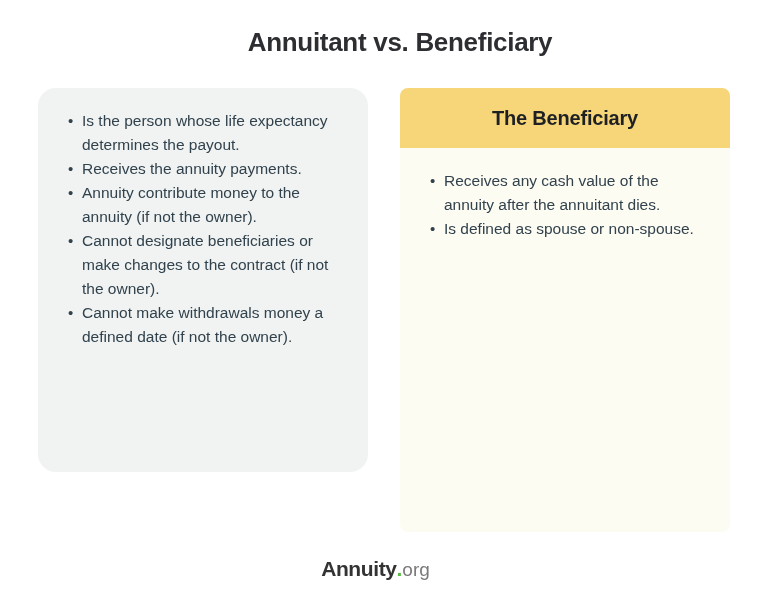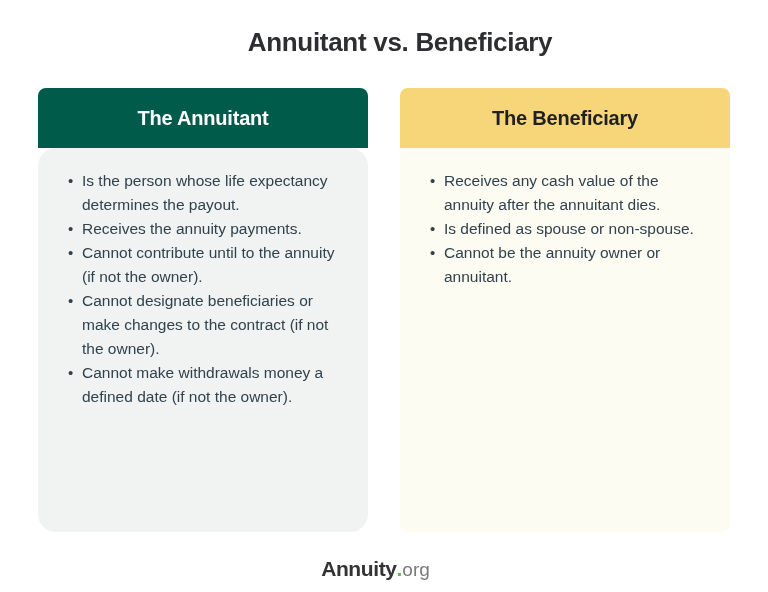--- a/index.html
+++ b/index.html
@@ -99,39 +99,37 @@
   }
 </style>
 </head>
 <body>
 
 <h1 class="page-title">Annuitant vs. Beneficiary</h1>
 
 <div class="columns">
 
   <div class="card card--annuitant">
-    <div class="card-header">The Annuitant</div>
     <div class="card-body">
       <ul class="bullet-list">
         <li>Is the person whose life expectancy determines the payout.</li>
         <li>Receives the annuity payments.</li>
-        <li>Cannot contribute until to the annuity (if not the owner).</li>
+        <li>Annuity contribute money to the annuity (if not the owner).</li>
         <li>Cannot designate beneficiaries or make changes to the contract (if not the owner).</li>
         <li>Cannot make withdrawals money a defined date (if not the owner).</li>
       </ul>
     </div>
   </div>
 
   <div class="card card--beneficiary">
     <div class="card-header">The Beneficiary</div>
     <div class="card-body">
       <ul class="bullet-list">
         <li>Receives any cash value of the annuity after the annuitant dies.</li>
         <li>Is defined as spouse or non-spouse.</li>
-        <li>Cannot be the annuity owner or annuitant.</li>
       </ul>
     </div>
   </div>
 
 </div>
 
 <div class="footer-logo">
   <span class="brand">Annuity</span><span class="dot">.</span><span class="tld">org</span>
 </div>
 

